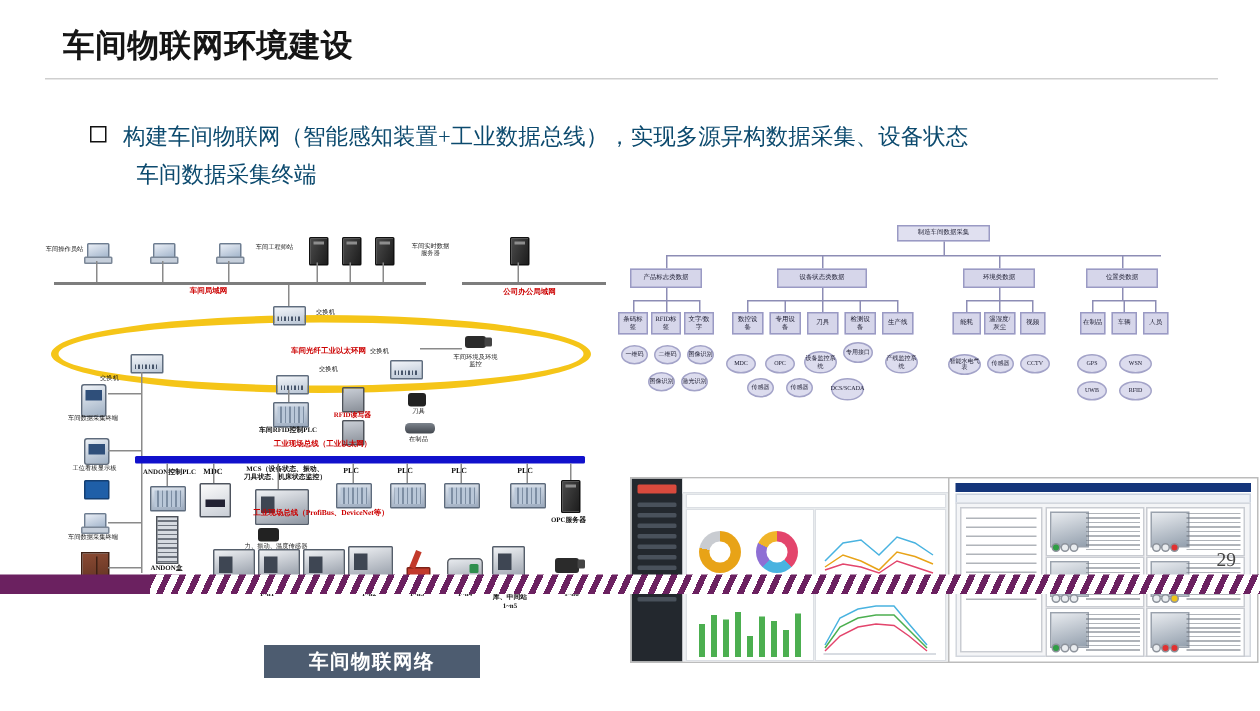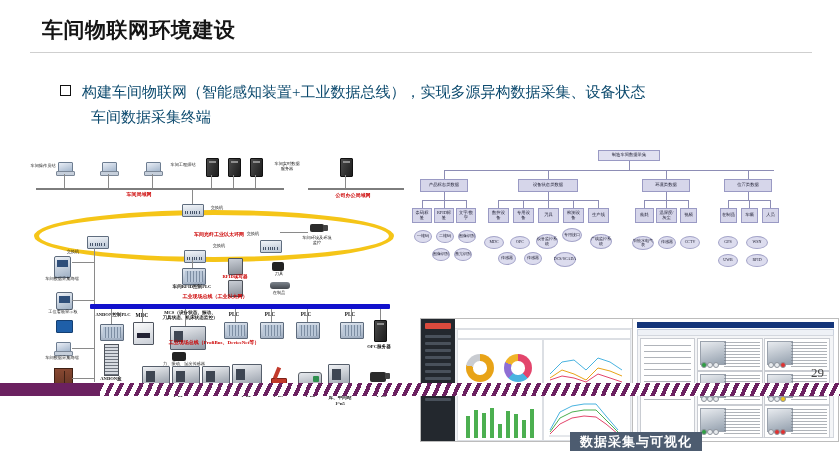--- a/index.html
+++ b/index.html
@@ -260,20 +260,21 @@
 
     <div class="mach" style="left:306px;top:212px;width:20px;height:24px;"></div>
     <div class="lblb" style="left:298px;top:238px;width:40px;white-space:pre-line;">立体刀库、物料仓库、中间站
 1~n5</div>
 
     <div class="cam" style="left:348px;top:220px;width:16px;height:10px;"></div>
     <div class="lblb" style="left:340px;top:236px;width:38px;white-space:pre-line;">数字化检测设备
 1~n6</div>
   </div>
 
+  <div class="capbar" style="left:176px;top:430px;width:144px;height:22px;">车间物联网络</div>
 
   <div class="tree">
     <div class="tn root" style="left:180px;top:2px;width:62px;height:11px;">制造车间数据采集</div>
     <div class="tl v" style="left:211px;top:13px;height:9px;"></div>
     <div class="tl h" style="left:26px;top:22px;width:330px;"></div>
 
     <div class="tl v" style="left:26px;top:22px;height:9px;"></div>
     <div class="tl v" style="left:130px;top:22px;height:9px;"></div>
     <div class="tl v" style="left:248px;top:22px;height:9px;"></div>
     <div class="tl v" style="left:330px;top:22px;height:9px;"></div>
@@ -457,20 +458,19 @@
       <div class="mcard" style="left:64.5%;top:68%;width:33%;height:31%;">
         <div class="mimg"></div>
         <div class="mtxt"></div>
         <div class="led" style="left:3px;background:#e9ecef;"></div>
         <div class="led" style="left:9px;background:#e03131;"></div>
         <div class="led" style="left:15px;background:#e03131;"></div>
       </div>
     </div>
   </div>
 
-  <div class="capbar" style="left:570px;top:432px;width:132px;height:19px;">数据采集与可视化</div>
 
   <div class="pagenum">29</div>
   <div class="footband">
     <div class="solid"></div>
     <div class="stripes"></div>
   </div>
 </div>
 
 </body></html>

